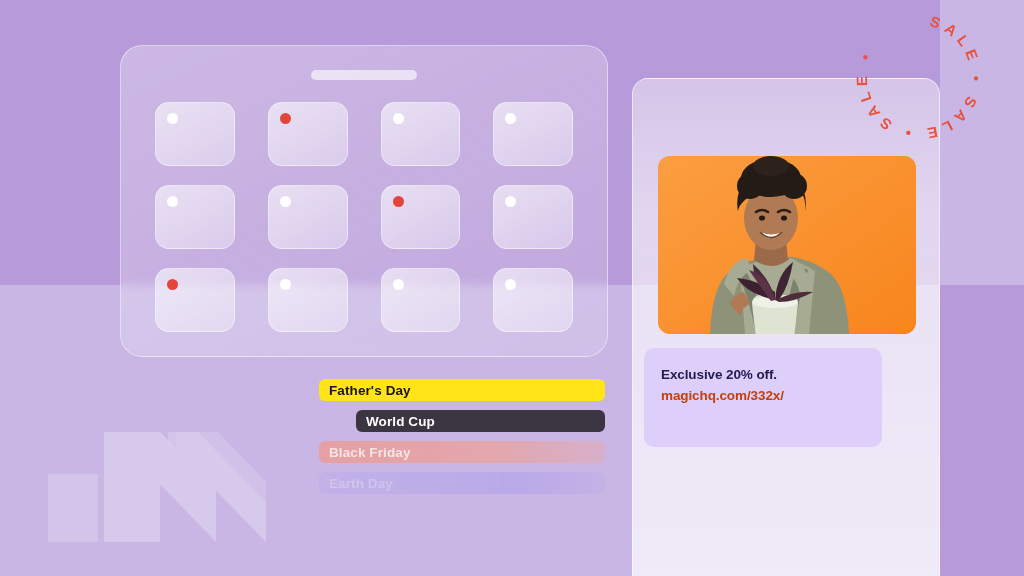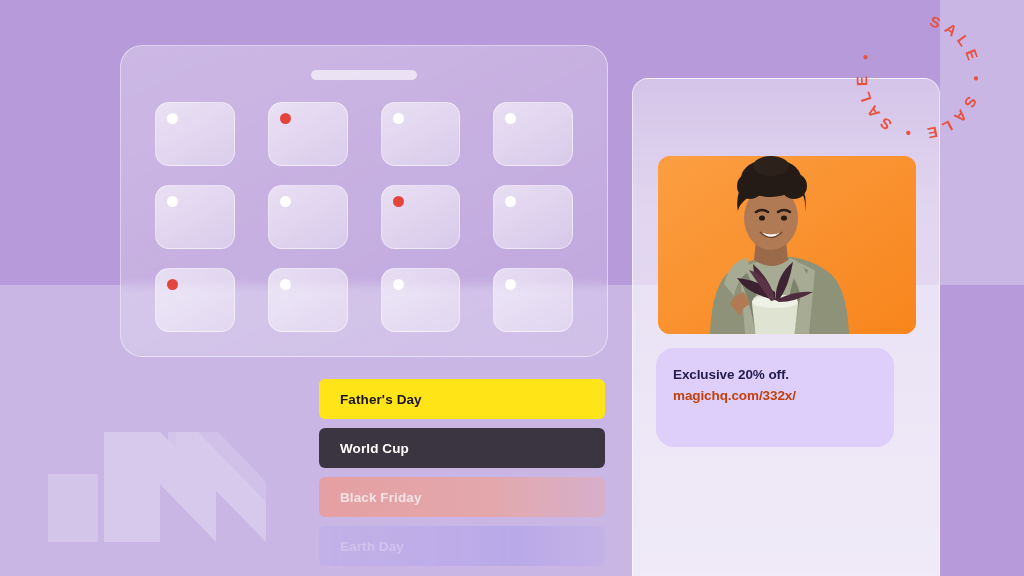--- a/index.html
+++ b/index.html
@@ -80,38 +80,39 @@
   .card-dot.alert { background: #e3453c; }
 
   
   #campaign-list {
     position: absolute;
     left: 319px; top: 379px;
     width: 286px;
   }
 
   .campaign-row {
-    height: 40px;
+    height: 22px;
     border-radius: 6px;
     margin-bottom: 9px;
     display: flex;
     align-items: center;
-    padding-left: 21px;
+    padding-left: 10px;
     font-size: 13.5px;
     font-weight: bold;
     letter-spacing: .1px;
   }
 
   .campaign-row.c-fathers {
     background: #ffe518;
     color: #1a1522;
   }
   .campaign-row.c-worldcup {
     background: #3b3541;
     color: #ffffff;
+    margin-left: 37px;
   }
   .campaign-row.c-blackfriday {
     background: linear-gradient(90deg, #e5a0a3 0%, #e3a7ac 60%, rgba(226,170,180,.55) 100%);
     color: rgba(255,255,255,.70);
   }
   .campaign-row.c-earthday {
     background: linear-gradient(90deg, rgba(182,170,235,.70) 0%, rgba(150,140,240,.55) 70%, rgba(150,145,235,.18) 100%);
     color: rgba(255,255,255,.42);
     opacity: .55;
   }
@@ -132,23 +133,23 @@
     left: 25px; top: 77px;
     width: 258px; height: 178px;
     border-radius: 12px;
     overflow: hidden;
     background: linear-gradient(100deg, #fb9a3c 0%, #fa8f2e 55%, #f8871f 100%);
   }
   #ad-image svg { display: block; width: 100%; height: 100%; }
 
   #ad-copy {
     position: absolute;
-    left: 23px; top: 269px;
+    left: 11px; top: 269px;
     width: 238px; height: 99px;
-    border-radius: 18px;
+    border-radius: 10px;
     background: #ddcffa;
     padding: 16px 0 0 17px;
   }
   .ad-line {
     font-size: 13.5px;
     font-weight: bold;
     color: #231b4e;
     line-height: 21px;
     letter-spacing: -.1px;
   }

